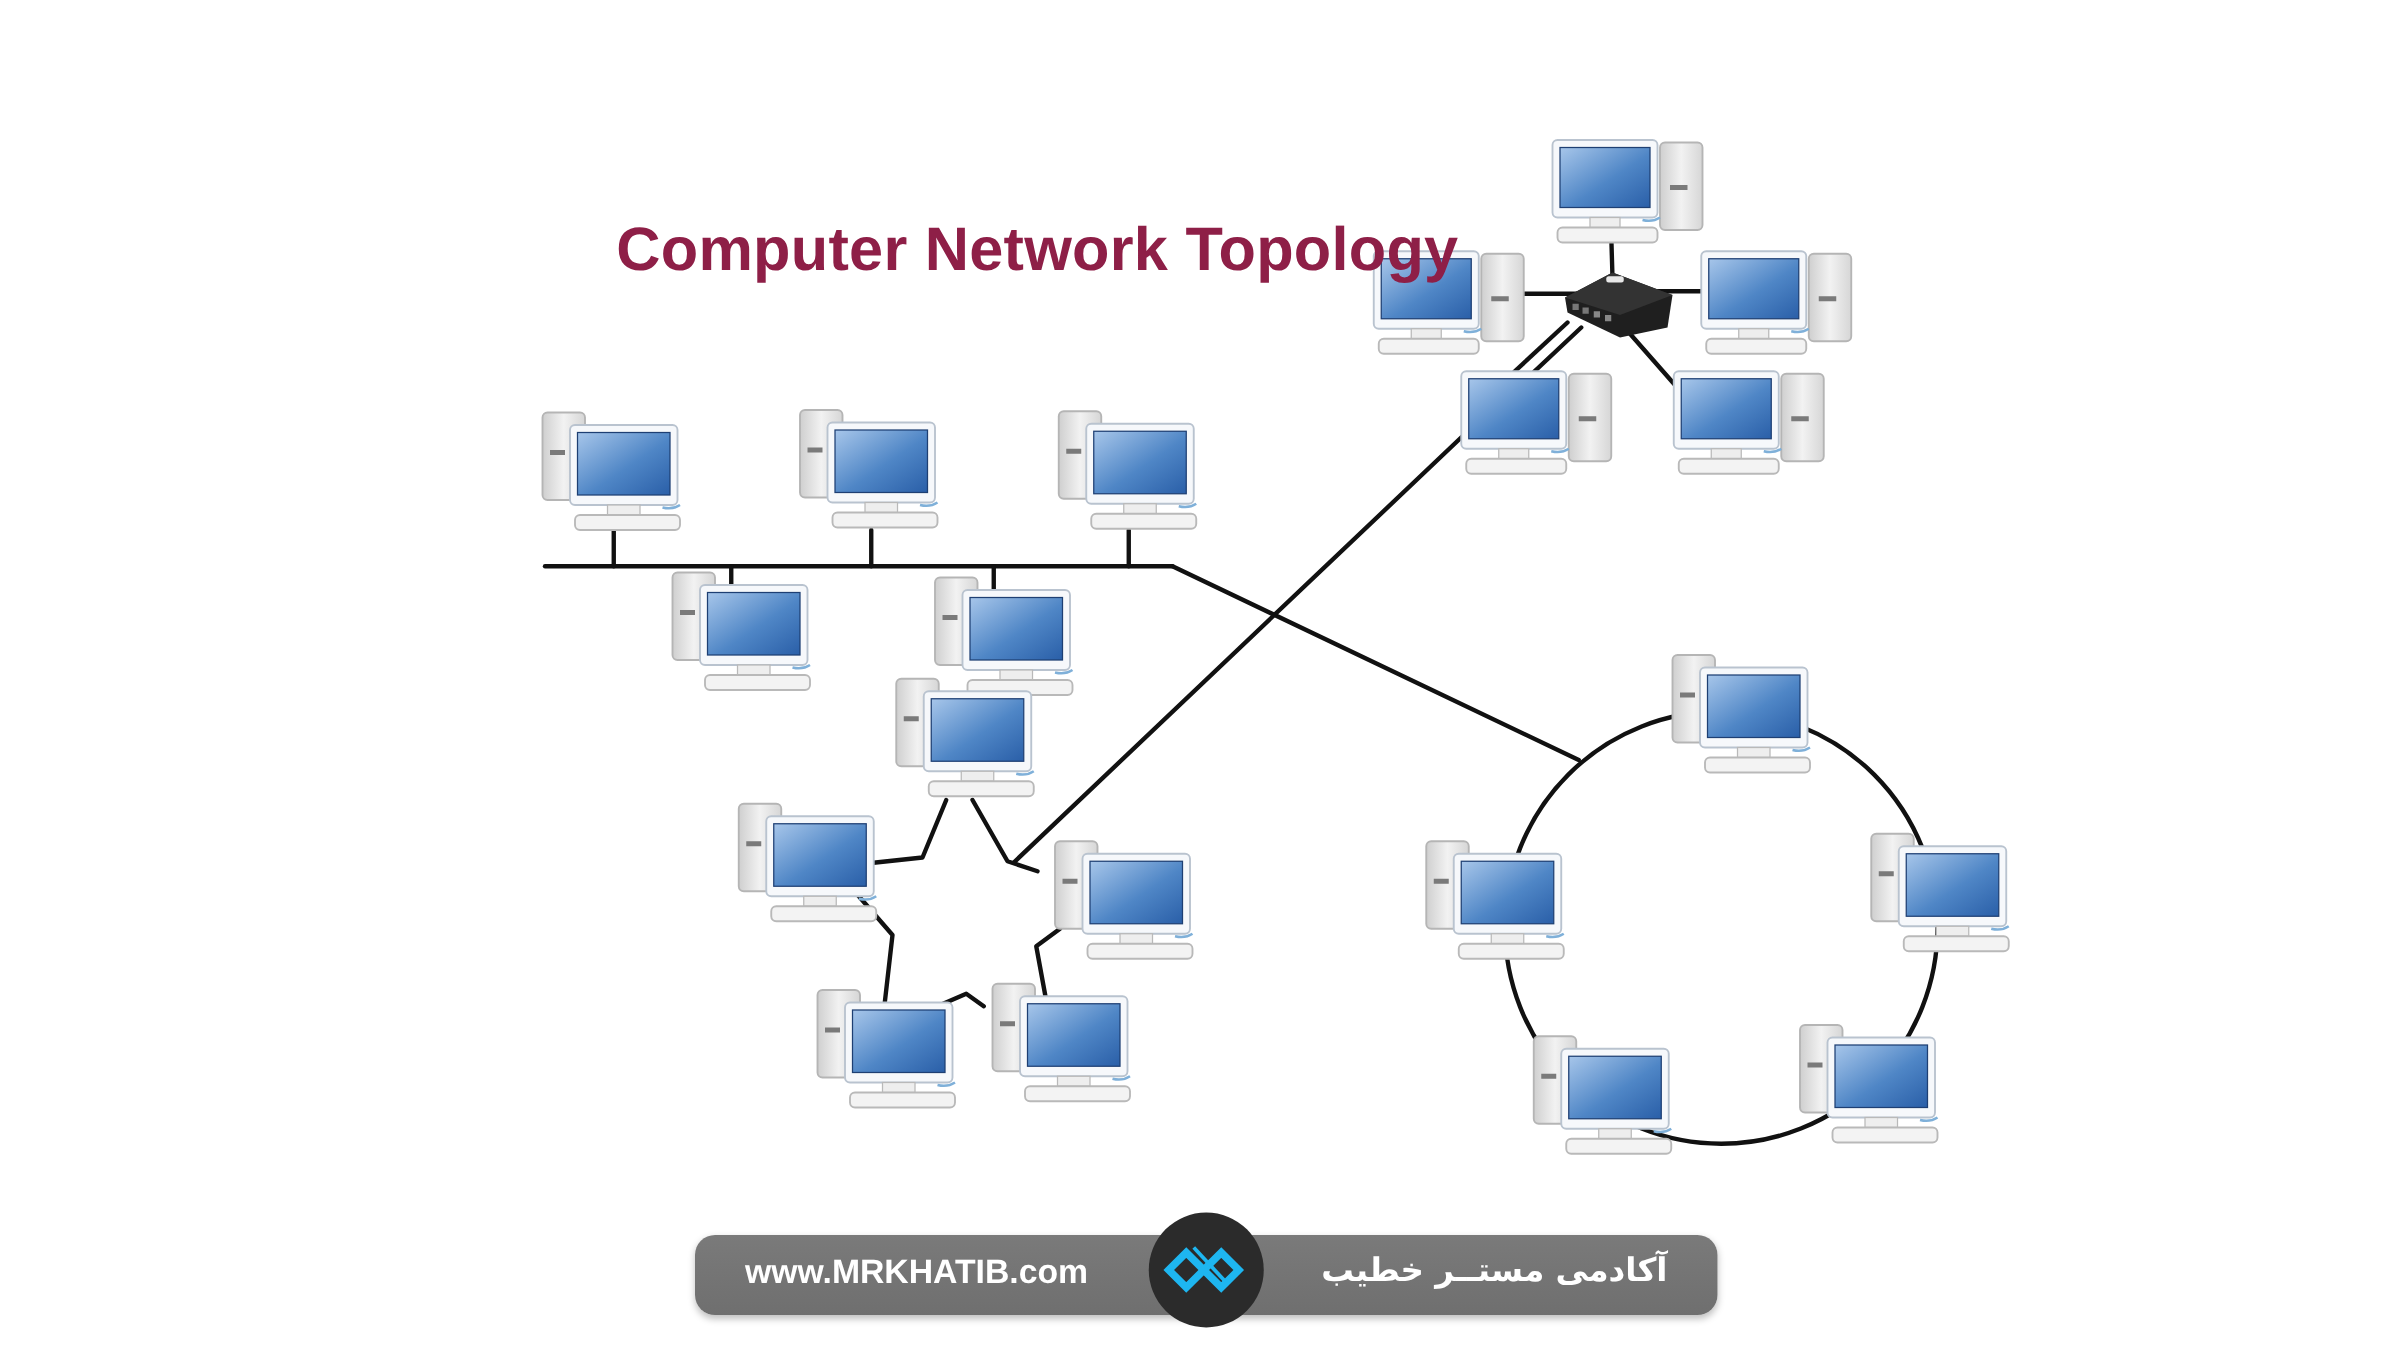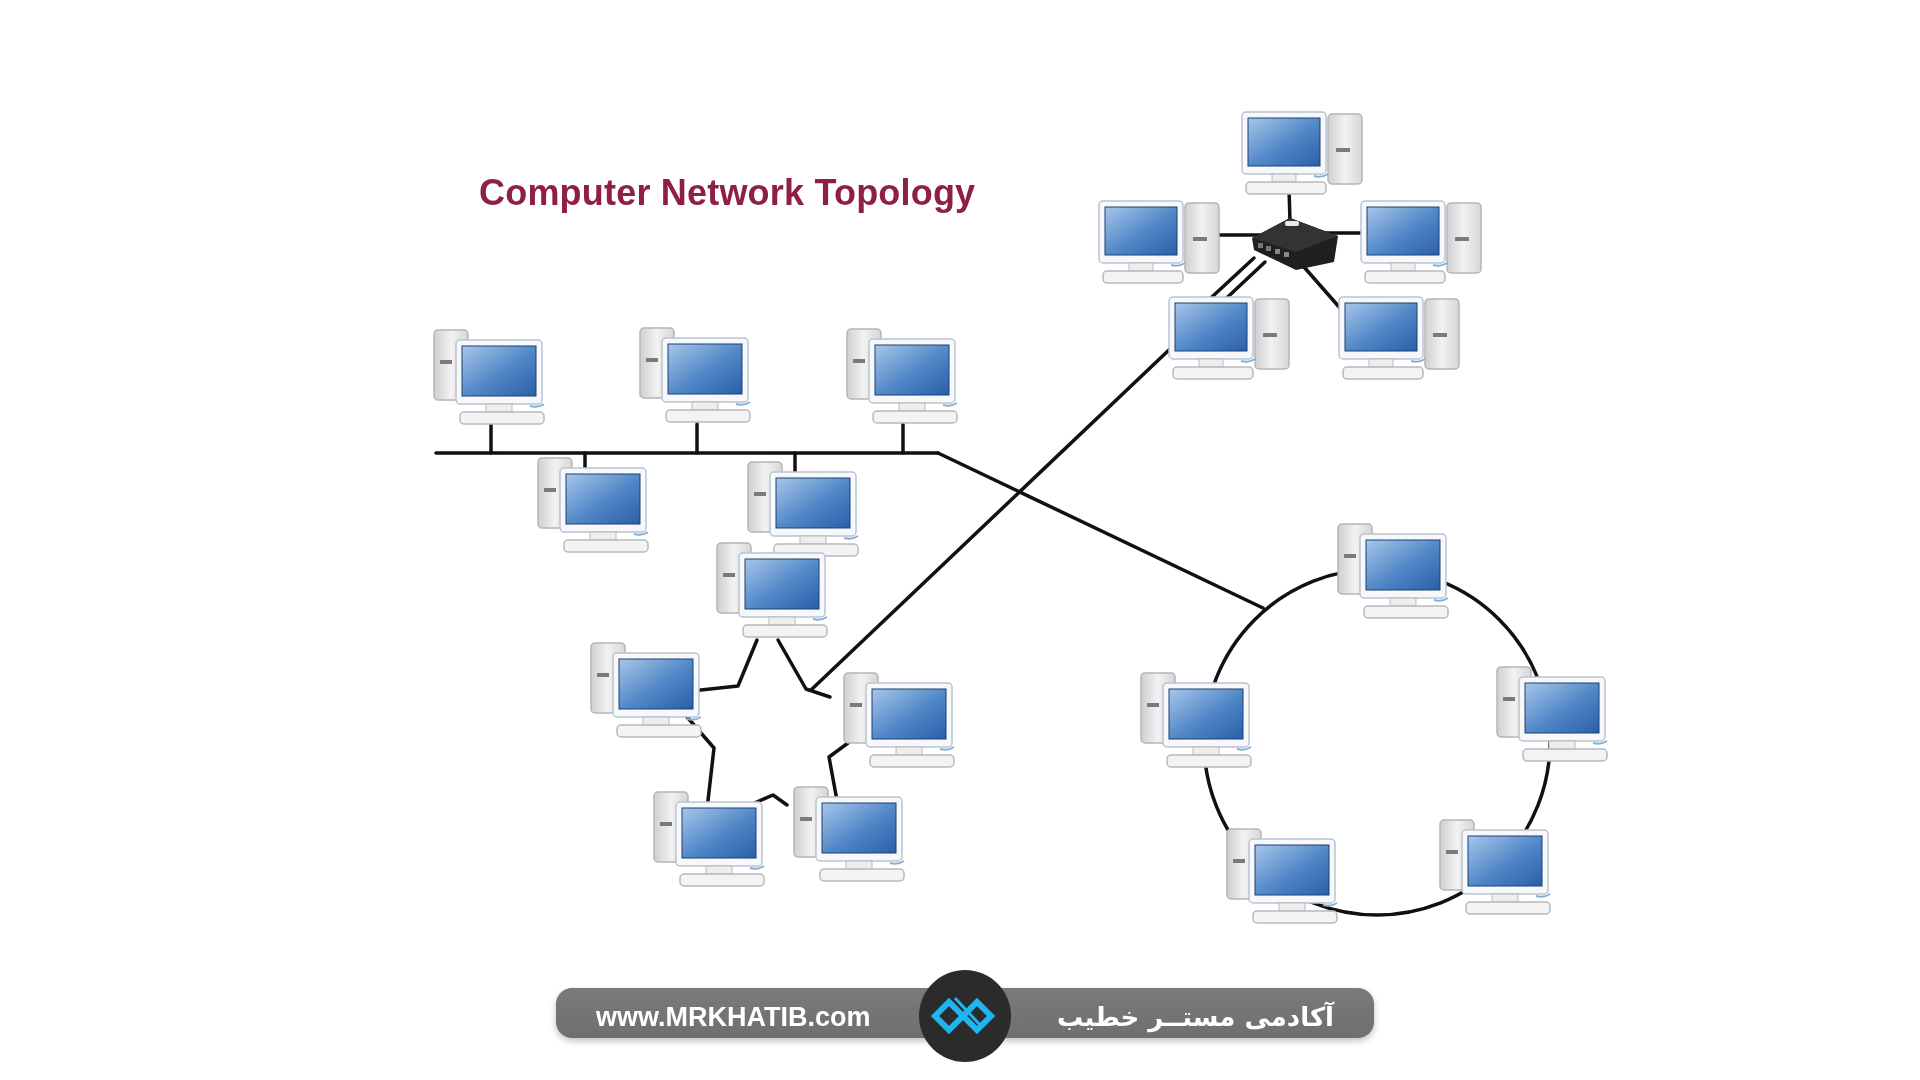--- a/index.html
+++ b/index.html
@@ -1,19 +1,19 @@
 <!DOCTYPE html>
 <html><head>
 <meta charset="utf-8">
 <style>
   html, body { margin:0; padding:0; background:#ffffff; }
   body { width:1920px; height:1080px; position:relative; overflow:hidden; font-family:"Liberation Sans", sans-serif; }
   #canvas { position:absolute; left:0; top:0; width:1920px; height:1080px; }
-  .title { position:absolute; left:479px; top:172px; font-family:"Liberation Sans", sans-serif; font-weight:700; font-size:36px; letter-spacing:0.2px; }
-  .footer { position:absolute; left:556px; top:988px; width:818px; height:50px; border-radius:16px; box-shadow:0 3px 6px rgba(0,0,0,0.25); }
+  .title { position:absolute; left:493px; top:172px; font-family:"Liberation Sans", sans-serif; font-weight:700; font-size:49px; letter-spacing:0.2px; }
+  .footer { position:absolute; left:556px; top:988px; width:818px; height:64px; border-radius:16px; box-shadow:0 3px 6px rgba(0,0,0,0.25); }
   .footer .url { position:absolute; left:40px; top:0; height:58px; line-height:58px; font-family:"Liberation Sans", sans-serif; font-weight:700; font-size:27px; }
   .footer .brand { position:absolute; right:40px; top:0; height:58px; line-height:58px; font-family:"DejaVu Sans", sans-serif; font-weight:700; font-size:26px; direction:rtl;text-align:center; }
   .footer .logo { position:absolute; left:363px; top:-18px; width:92px; height:92px; border-radius:50%; }
   .footer .logo svg { position:absolute; left:0; top:0; }
 </style>
 </head>
 <body>
 
 <svg id="canvas" viewBox="0 0 1920 1080" xmlns="http://www.w3.org/2000/svg">
   <defs>

